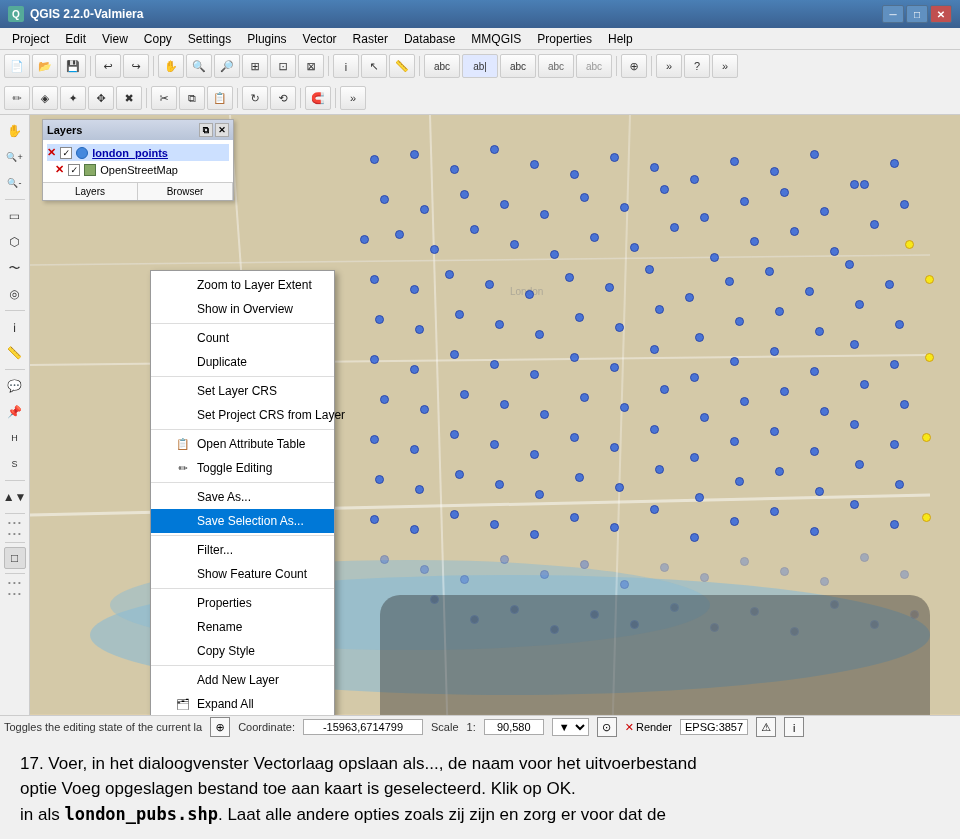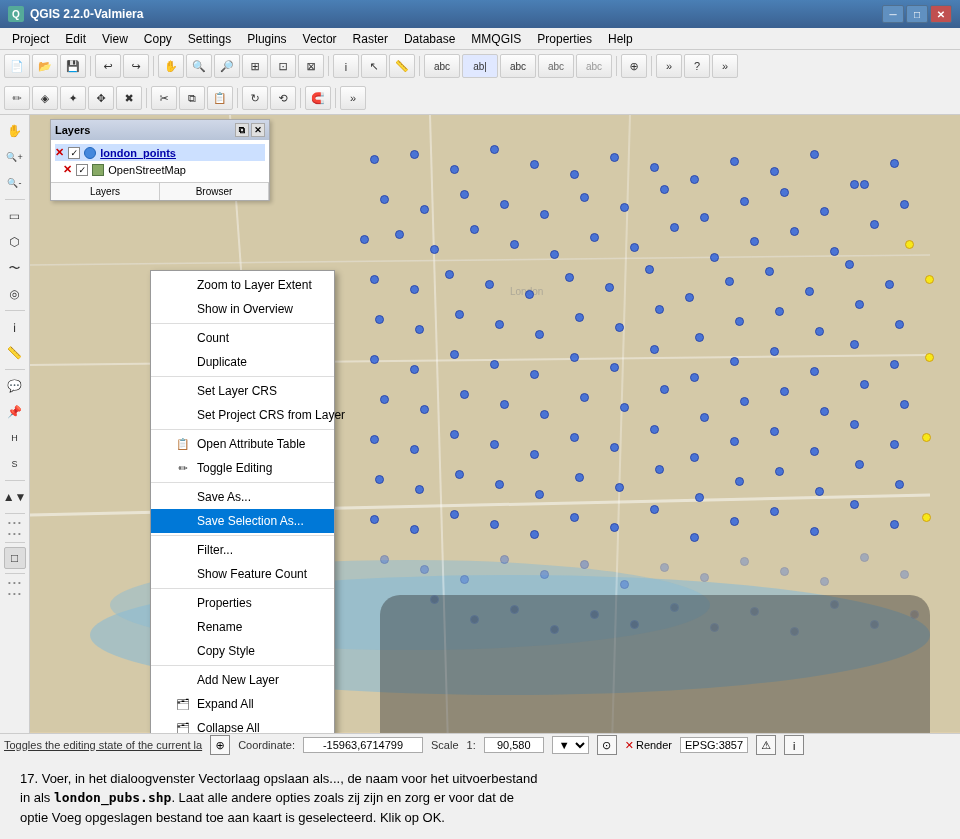--- a/index.html
+++ b/index.html
@@ -35,21 +35,21 @@
     .tool-separator { width: 20px; height: 1px; background: #ccc; margin: 2px 0; }
     .tool-dots { font-size: 8px; color: #888; }
     
     
     .content-area { flex: 1; position: relative; overflow: hidden; }
     
     
     .map-bg { position: absolute; inset: 0; background: #e8d5b0; overflow: hidden; }
     
     
-    .layers-panel { position: absolute; top: 4px; left: 20px; width: 220px; background: white; border: 1px solid #aaa; box-shadow: 2px 2px 4px rgba(0,0,0,0.2); z-index: 10; }
+    .layers-panel { position: absolute; top: 4px; left: 12px; width: 192px; background: white; border: 1px solid #aaa; box-shadow: 2px 2px 4px rgba(0,0,0,0.2); z-index: 10; }
     .layers-title-bar { background: linear-gradient(to bottom, #d0d8e8, #b8c4d8); height: 20px; display: flex; align-items: center; justify-content: space-between; padding: 0 4px; font-size: 11px; font-weight: bold; cursor: default; }
     .layers-title-controls { display: flex; gap: 2px; }
     .layers-ctrl-btn { width: 14px; height: 14px; background: #e0e0e0; border: 1px solid #aaa; font-size: 9px; display: flex; align-items: center; justify-content: center; cursor: pointer; }
     .layers-content { padding: 4px; }
     .layer-row { display: flex; align-items: center; gap: 4px; padding: 2px 0; cursor: pointer; }
     .layer-row.selected { background: #cce0ff; }
     .layer-checkbox { width: 12px; height: 12px; border: 1px solid #888; background: white; display: flex; align-items: center; justify-content: center; font-size: 9px; }
     .layer-name { font-size: 11px; color: #00a; text-decoration: underline; font-weight: bold; }
     .layer-name-normal { font-size: 11px; }
     .layers-tabs { display: flex; border-top: 1px solid #ccc; background: #f8f8f8; }
@@ -57,29 +57,29 @@
     
     
     .context-menu { position: absolute; top: 155px; left: 120px; width: 185px; background: white; border: 1px solid #999; box-shadow: 3px 3px 6px rgba(0,0,0,0.3); z-index: 20; padding: 2px 0; }
     .cm-item { padding: 4px 24px; font-size: 12px; color: #000; cursor: pointer; white-space: nowrap; position: relative; display: flex; align-items: center; gap: 6px; }
     .cm-item.highlighted { background: #0078d7; color: white; }
     .cm-separator { height: 1px; background: #ddd; margin: 2px 0; }
     .cm-icon { width: 16px; height: 16px; display: flex; align-items: center; justify-content: center; font-size: 11px; flex-shrink: 0; }
     
     
     .status-bar { height: 24px; background: #f0f0f0; border-top: 1px solid #ccc; display: flex; align-items: center; padding: 0 4px; gap: 8px; font-size: 11px; flex-shrink: 0; }
-    .status-text { color: #333; text-decoration: underline; }
+    .status-text { color: #333; }
     .status-field { background: white; border: 1px solid #aaa; padding: 1px 4px; min-width: 120px; text-align: center; font-size: 11px; }
     .status-label { color: #333; }
     .status-select { background: white; border: 1px solid #aaa; padding: 1px 2px; font-size: 11px; }
     .status-epsg { background: white; border: 1px solid #aaa; padding: 1px 4px; font-size: 11px; }
     .gps-icon { width: 20px; height: 20px; border: 1px solid #888; background: #f8f8f8; display: flex; align-items: center; justify-content: center; cursor: pointer; font-size: 11px; }
     
     
-    .bottom-text { padding: 12px 20px; background: #f0f0f0; font-size: 13px; line-height: 1.5; color: #000; }
+    .bottom-text { padding: 12px 20px; background: #f0f0f0; font-size: 17px; line-height: 1.5; color: #000; }
     .mono-text { font-family: monospace; font-weight: bold; }
     
     
     .layer-x { color: #cc0000; font-size: 11px; font-weight: bold; }
   </style>
 </head>
 <body>
 
 <div class="window">
 
@@ -603,17 +603,17 @@
       <span style="color:#cc0000;font-size:11px;">✕</span>
       <span>Render</span>
     </div>
     <div class="status-epsg">EPSG:3857</div>
     <div class="gps-icon">⚠</div>
     <div class="gps-icon">ℹ</div>
   </div>
 
   <div class="bottom-text">
     <p>17. Voer, in het dialoogvenster Vectorlaag opslaan als..., de naam voor het uitvoerbestand</p>
+    <p>optie Voeg opgeslagen bestand toe aan kaart is geselecteerd. Klik op OK.</p>
     <p>in als <span class="mono-text">london_pubs.shp</span>. Laat alle andere opties zoals zij zijn en zorg er voor dat de</p>
-    <p>optie Voeg opgeslagen bestand toe aan kaart is geselecteerd. Klik op OK.</p>
   </div>
 
 </div>
 
 </body></html>

